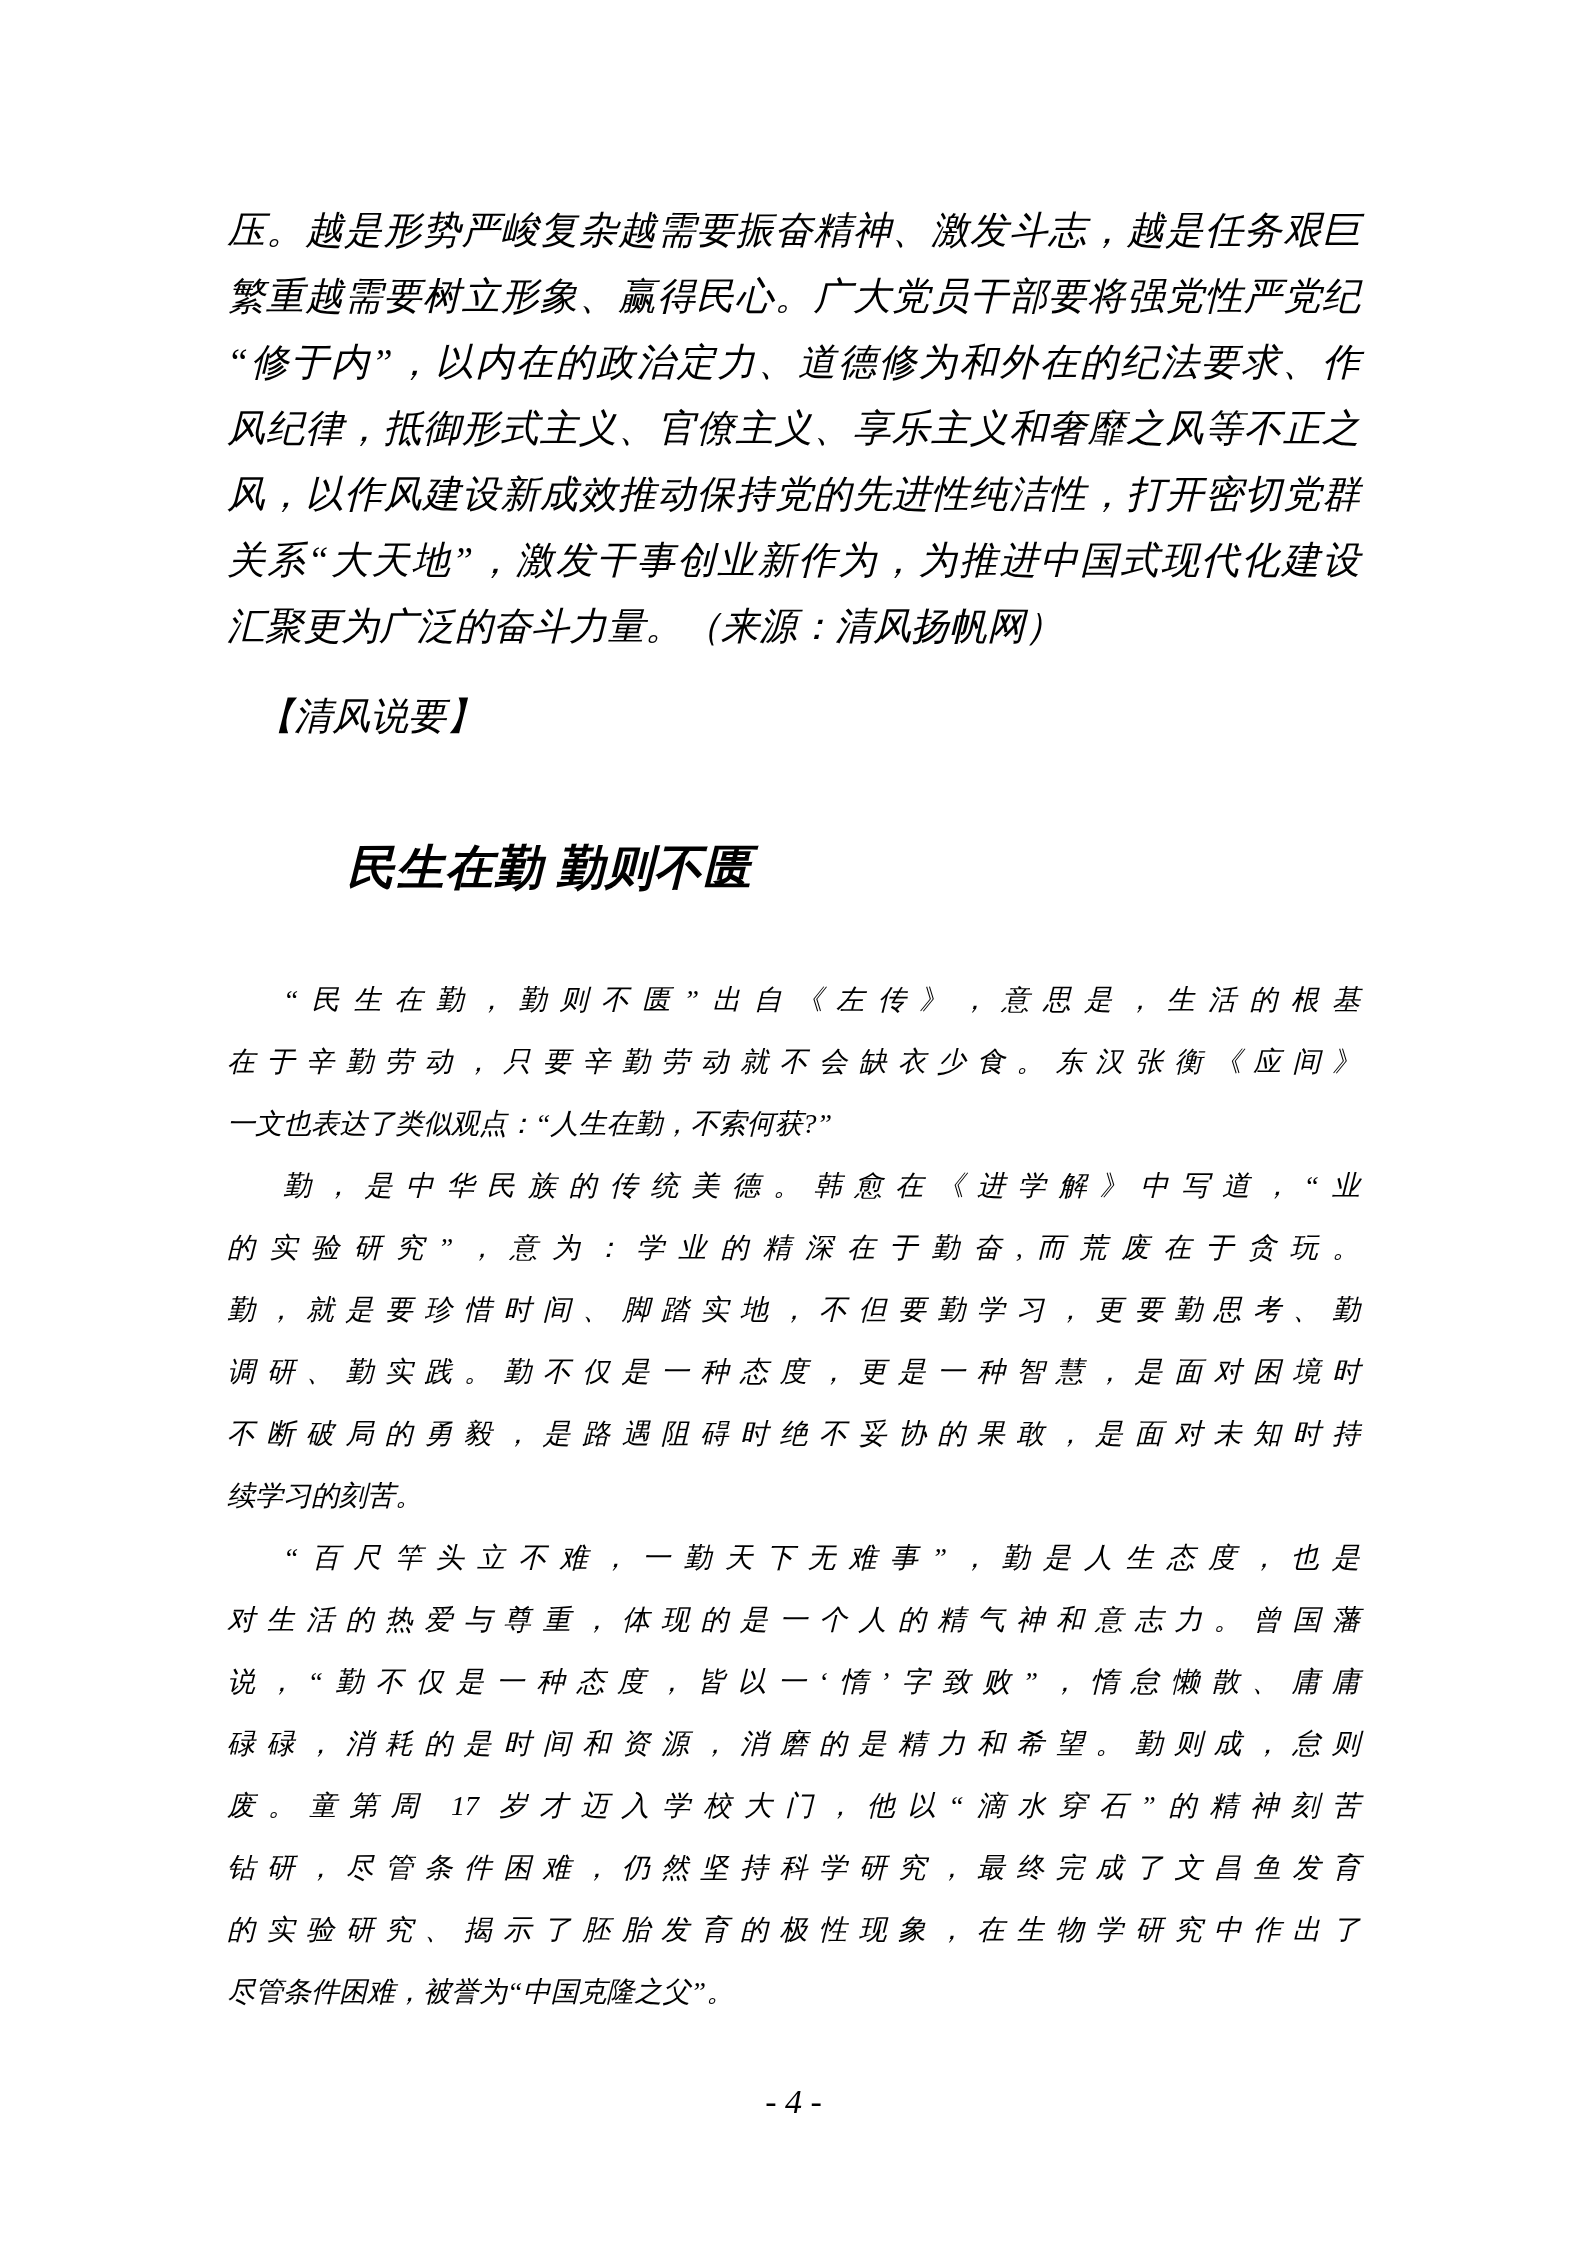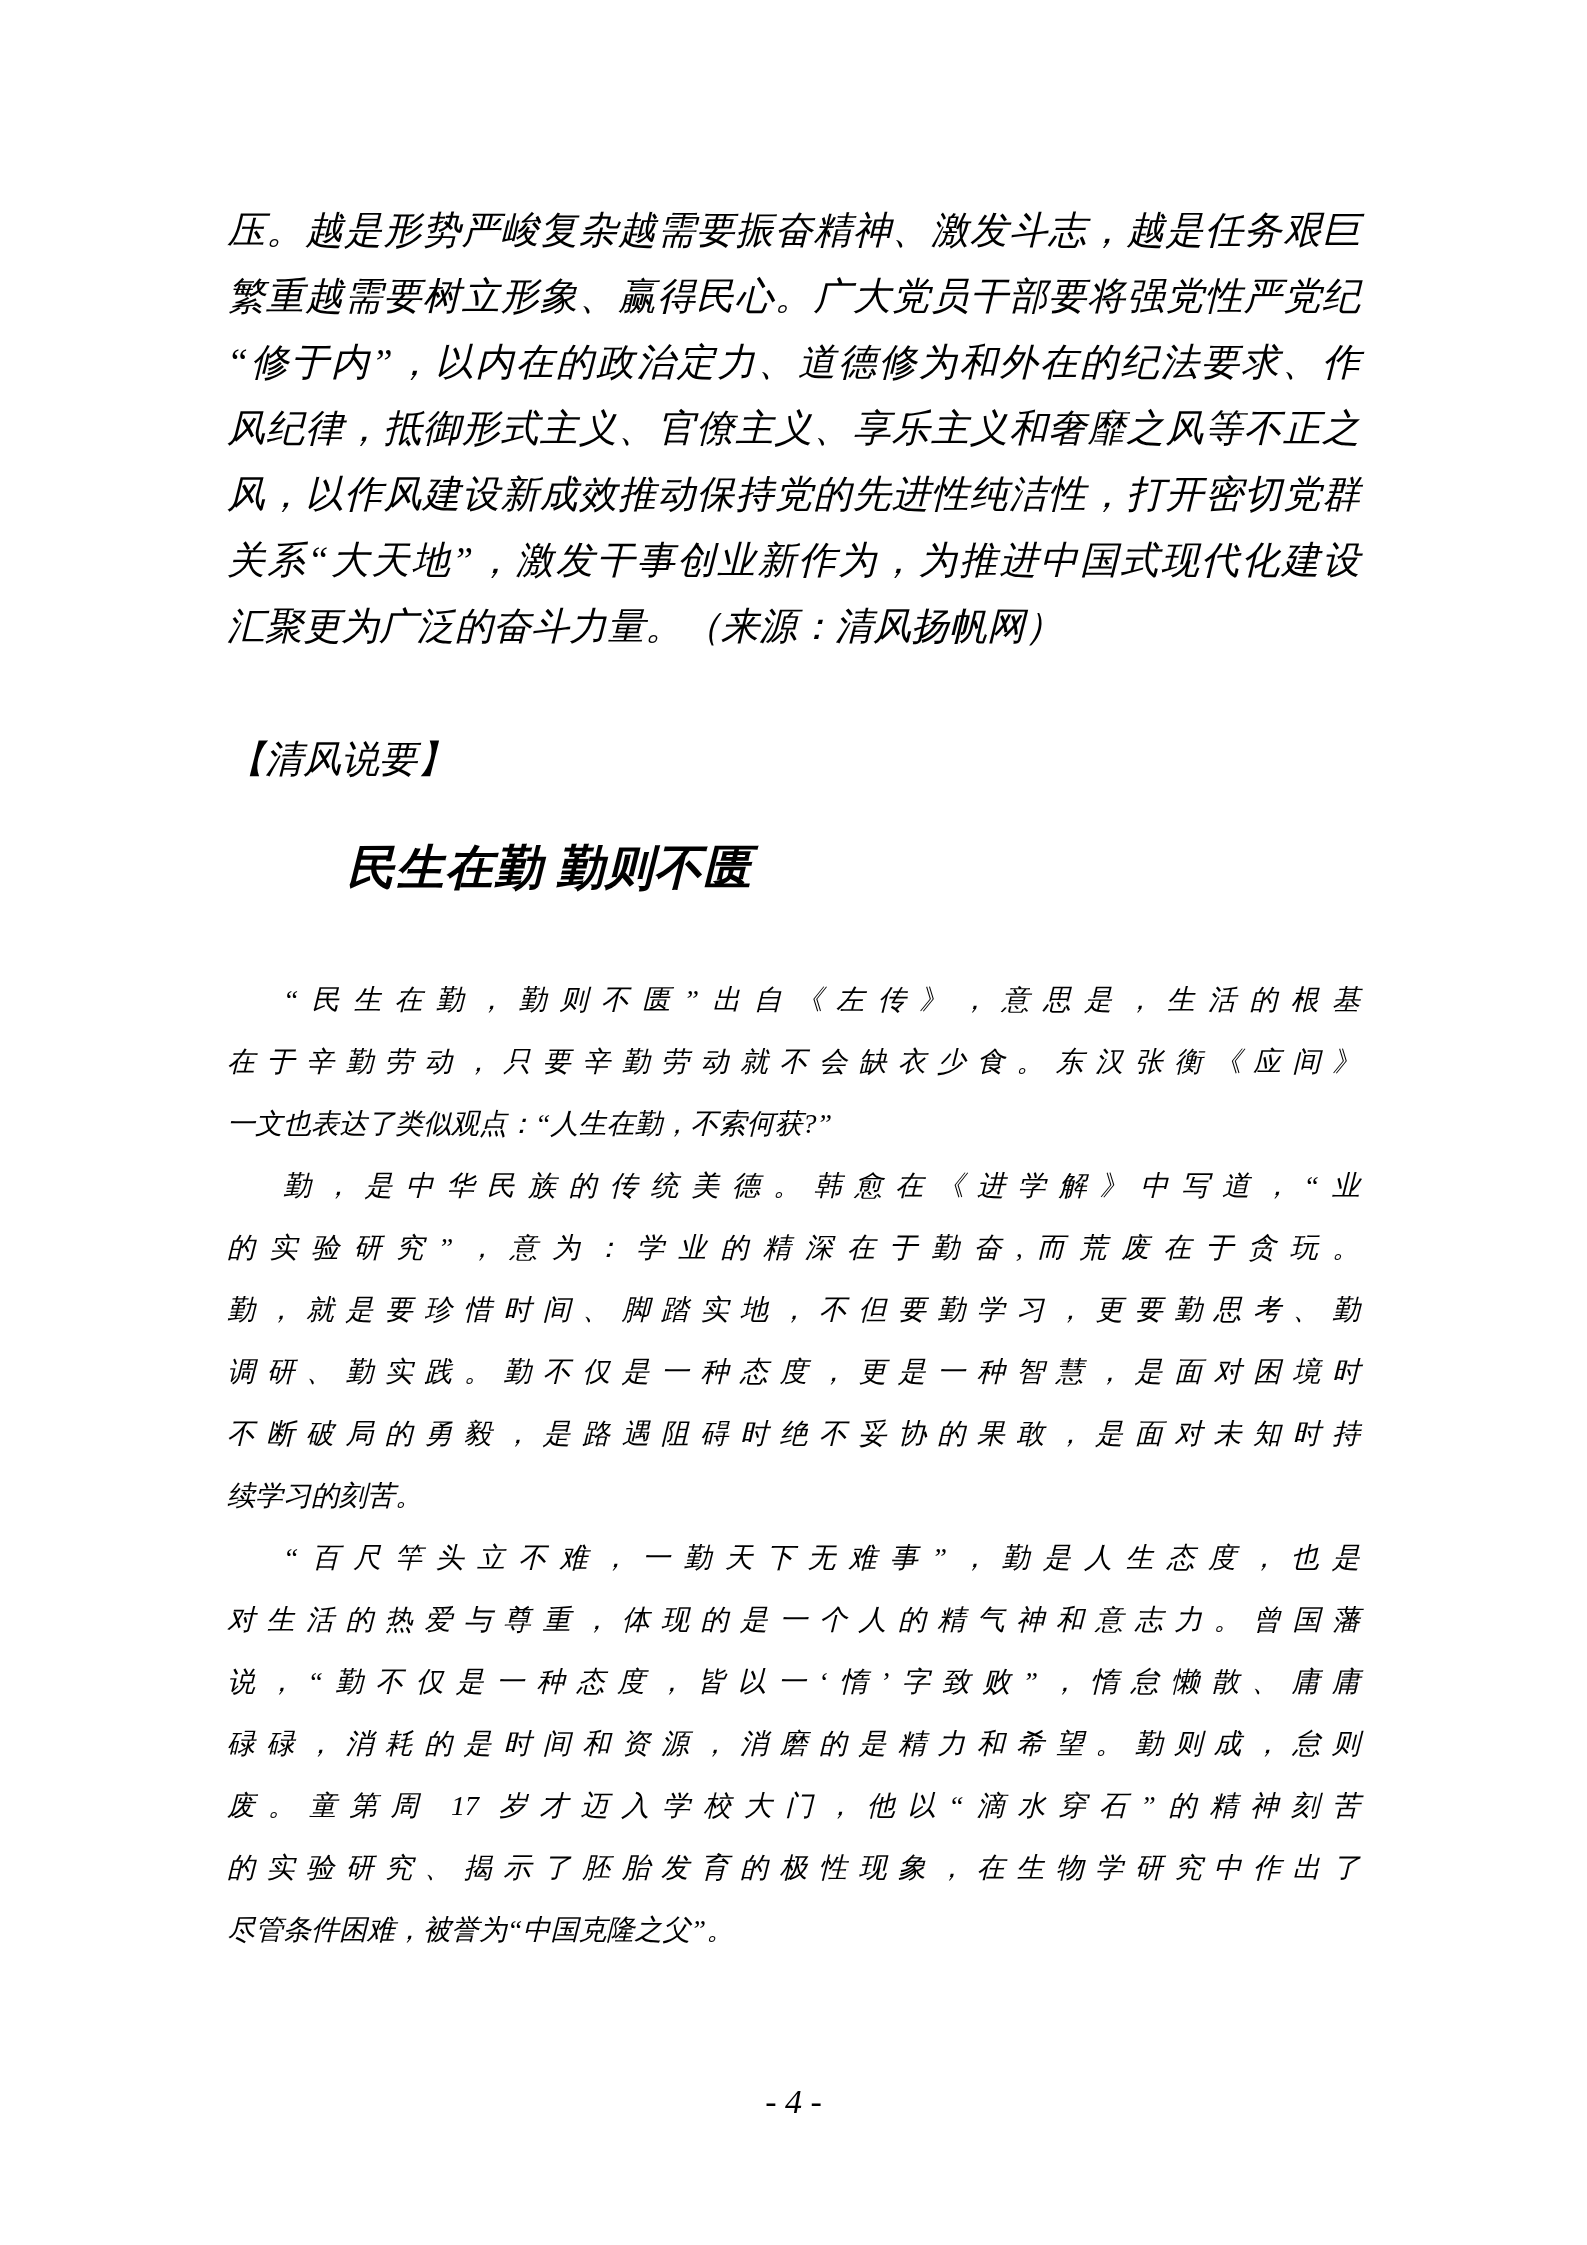--- a/index.html
+++ b/index.html
@@ -38,23 +38,24 @@
     height: 1lh;
     overflow: visible;
   }
   .line.last {
     text-align-last: left;
   }
   .line.indent {
     text-indent: 2em;
   }
   .section-header {
-    top: 726px;
+    top: 683px;
     font-size: 38px;
     line-height: 66px;
+    margin-left: 29px;
   }
   .title {
     top: 839px;
     font-size: 48px;
     font-weight: 700;
     line-height: 58px;
     text-align: left;
     text-indent: 120px; 
     letter-spacing: 1px;
   }
@@ -108,20 +109,21 @@
         <div class="line">调研、勤实践。勤不仅是一种态度，更是一种智慧，是面对困境时</div>
         <div class="line">不断破局的勇毅，是路遇阻碍时绝不妥协的果敢，是面对未知时持</div>
         <div class="line last">续学习的刻苦。</div>
       </div>
     <div>
         <div class="line indent">“百尺竿头立不难，一勤天下无难事”，勤是人生态度，也是</div>
         <div class="line">对生活的热爱与尊重，体现的是一个人的精气神和意志力。曾国藩</div>
         <div class="line">说，“勤不仅是一种态度，皆以一‘惰’字致败”，惰怠懒散、庸庸</div>
         <div class="line">碌碌，消耗的是时间和资源，消磨的是精力和希望。勤则成，怠则</div>
         <div class="line">废。童第周 17 岁才迈入学校大门，他以“滴水穿石”的精神刻苦</div>
+        <div class="line">钻研，尽管条件困难，仍然坚持科学研究，最终完成了文昌鱼发育</div>
         <div class="line">的实验研究、揭示了胚胎发育的极性现象，在生物学研究中作出了</div>
         <div class="line last">尽管条件困难，被誉为“中国克隆之父”。</div>
       </div>
   </div>
 
   <div class="footer">
     <span>- 4 -</span>
   </div>
 
 </div>

